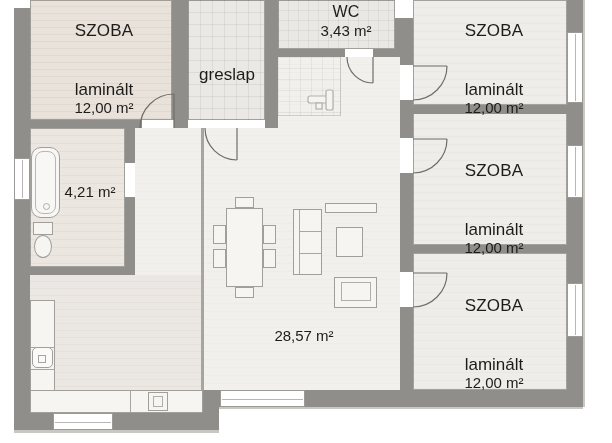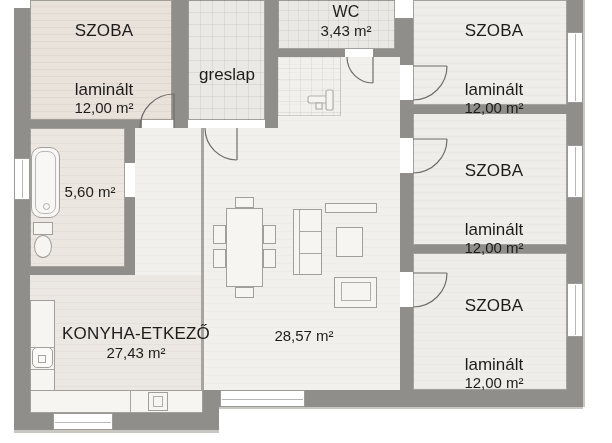--- a/index.html
+++ b/index.html
@@ -171,25 +171,21 @@
     <span class="rname">SZOBA</span>
     <span class="rsub">laminált</span>
     <span class="rarea">12,00 m²</span>
   </div>
   <div class="label" style="left:424px;top:161px;width:140px;">
     <span class="rname">SZOBA</span>
     <span class="rsub">laminált</span>
     <span class="rarea">12,00 m²</span>
   </div>
   <div class="label" style="left:38px;top:182px;width:104px;">
-    <span class="rarea">5,60 m²</span>
-  </div>
-  <div class="label" style="left:40px;top:324px;width:192px;">
-    <span class="rname">KONYHA-ETKEZŐ</span>
-    <span class="rarea">27,43 m²</span>
+    <span class="rarea">4,21 m²</span>
   </div>
   <div class="label" style="left:212px;top:326px;width:184px;">
     <span class="rarea">28,57 m²</span>
   </div>
   <div class="label" style="left:424px;top:296px;width:140px;">
     <span class="rname">SZOBA</span>
     <span class="rsub">laminált</span>
     <span class="rarea">12,00 m²</span>
   </div>
 

